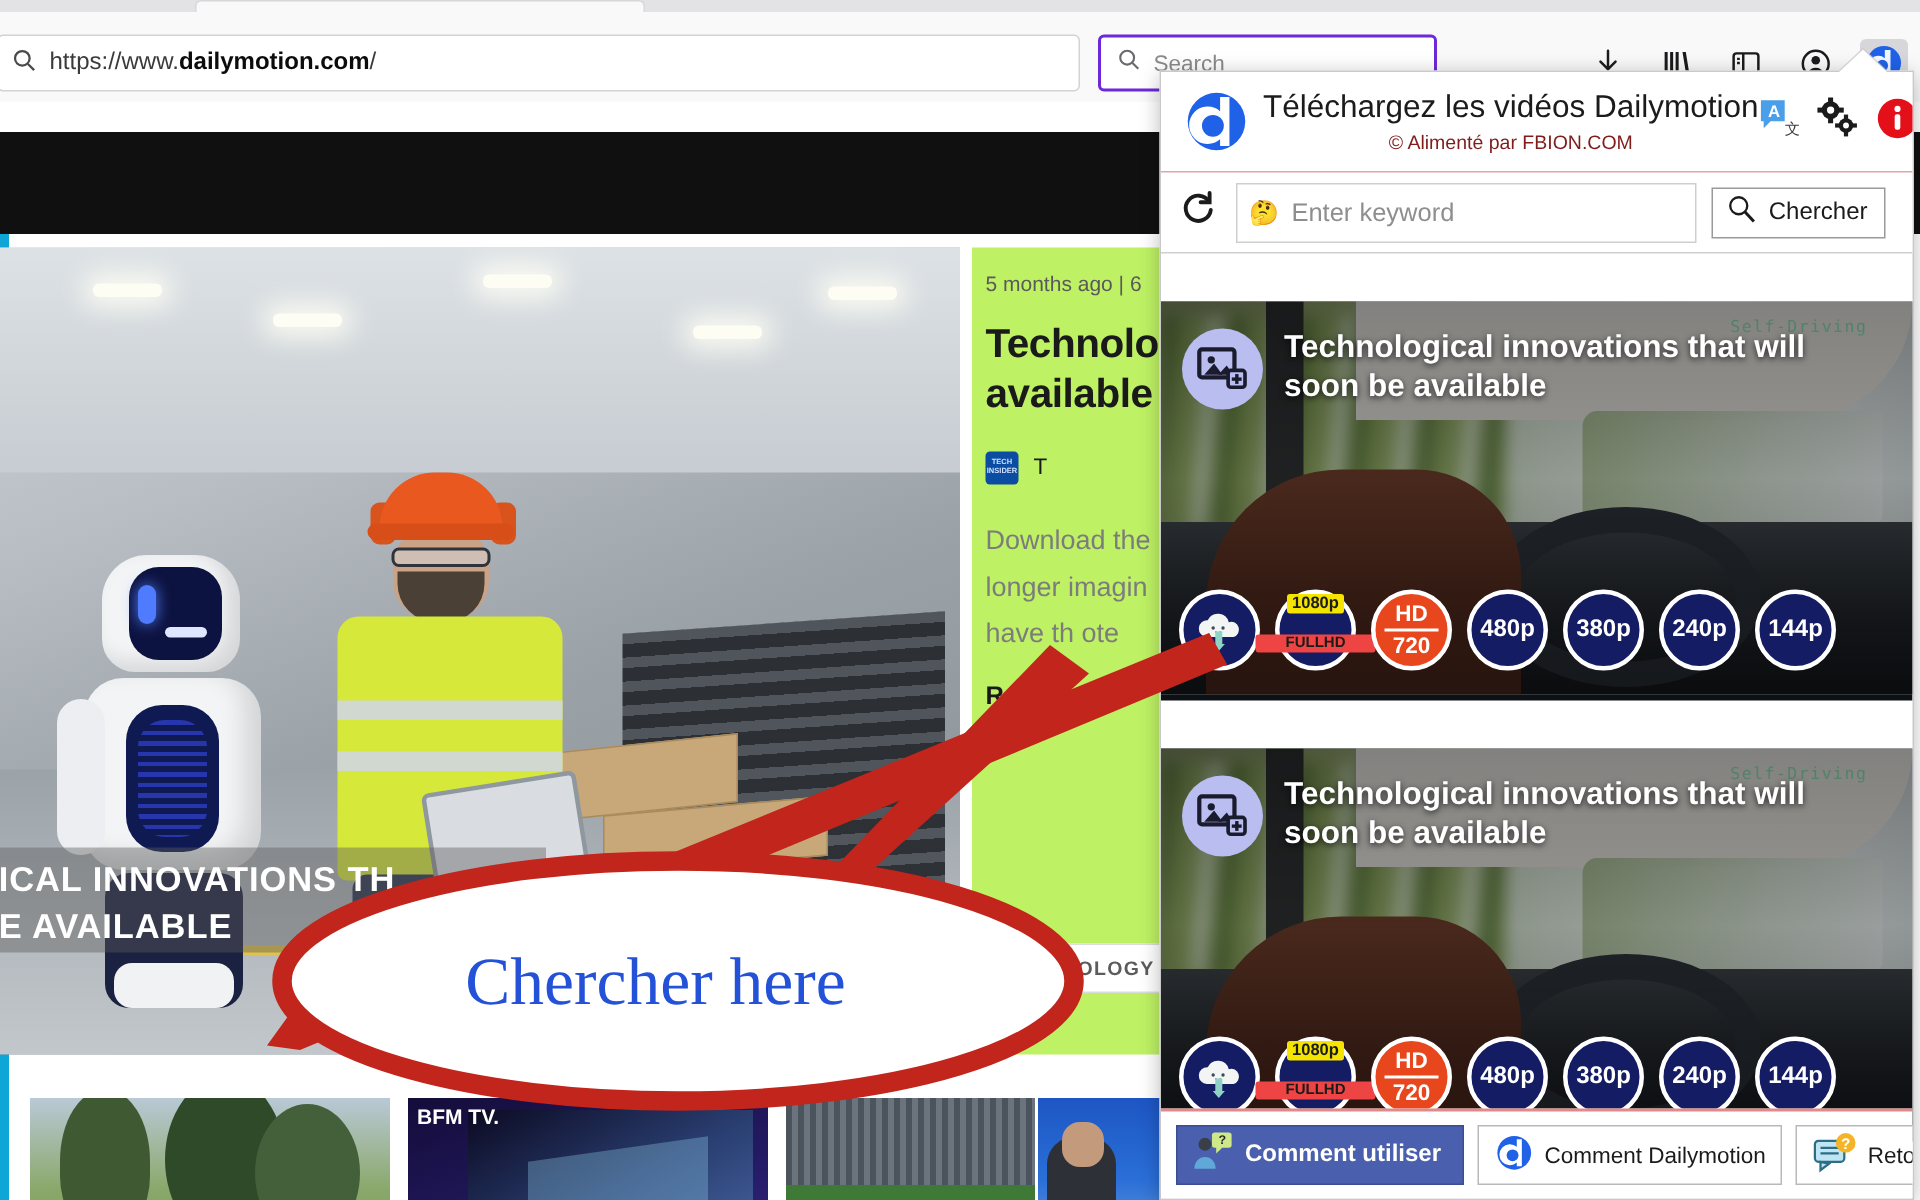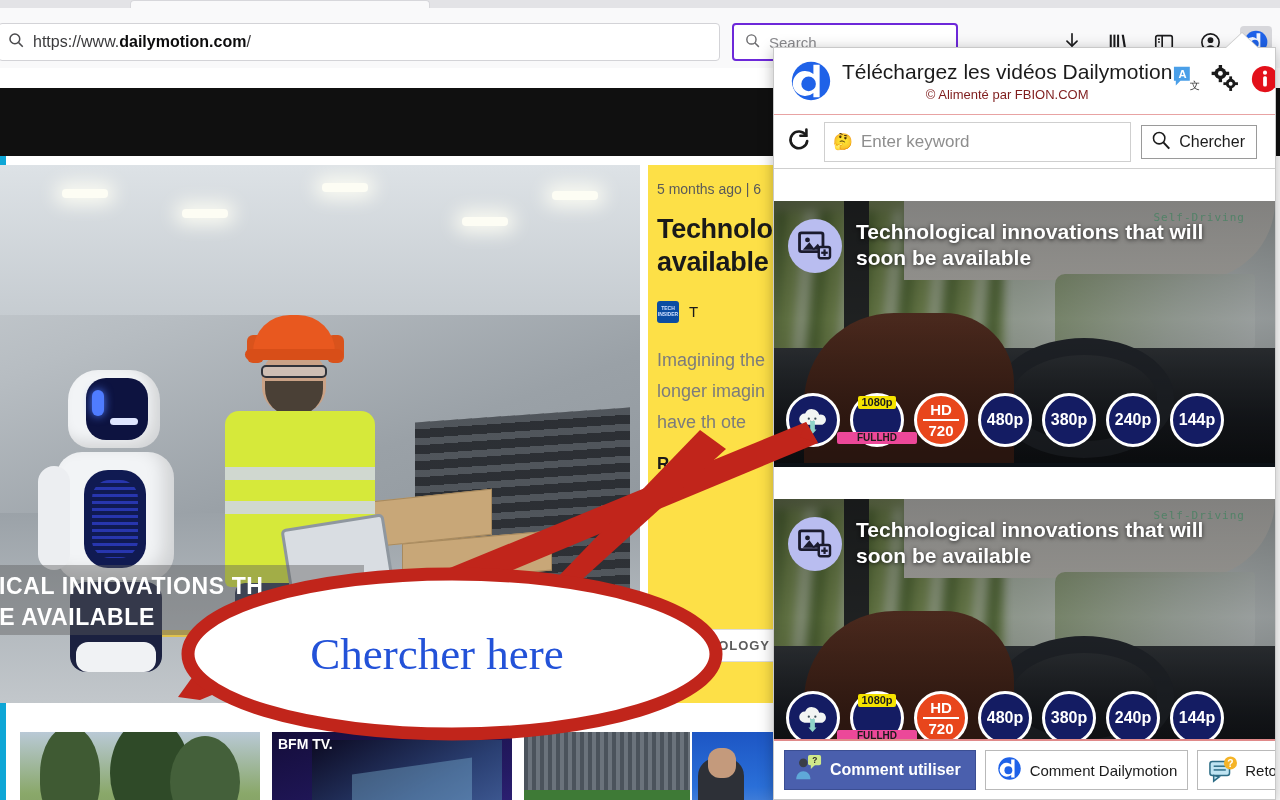--- a/index.html
+++ b/index.html
@@ -195,21 +195,21 @@
   .vp-caption .line{
     color:#fff; font-weight:800; font-size:23px; letter-spacing:.6px;
     font-family:"Liberation Sans", sans-serif; white-space:nowrap;
   }
   .vp-caption .l1{ position:absolute; left:-63px; top:8px; }
   .vp-caption .l2{ position:absolute; left:-10px; top:39px; }
 
   
   #article{
     position:absolute; left:648px; top:97px; width:180px; height:538px;
-    background:#fde047; padding:16px 10px 0 9px;
+    background:#bef264; padding:16px 10px 0 9px;
   }
   #article .meta{ font-size:14px; color:#5a5a5a; white-space:nowrap; }
   #article .headline{
     margin-top:16px; font-size:27px; font-weight:800; color:#1a1a1a;
     line-height:1.22; letter-spacing:-.3px;
   }
   #article .chan{ margin-top:22px; display:flex; align-items:center; gap:10px; }
   #article .chan .logo{
     width:22px; height:22px; background:#0b4da2; border-radius:3px;
     display:flex; align-items:center; justify-content:center;
@@ -345,28 +345,28 @@
   }
   .qbtn{
     width:54px; height:54px; border-radius:50%; background:#141c63;
     border:3px solid #ffffff; display:flex; align-items:center; justify-content:center;
     color:#fff; font-size:16px; font-weight:800;
   }
   .qbtn.dl{ background:#141c63; }
   .q1080{
     width:54px; height:54px; border-radius:50%; background:#141c63;
     border:3px solid #fff; display:flex; flex-direction:column;
-    align-items:center; justify-content:space-between; gap:14px;
+    align-items:center; justify-content:flex-start; gap:14px;
   }
   .q1080 .a{
     background:#f5e300; color:#1b1b1b; font-size:11px; font-weight:800;
     padding:0 3px; line-height:13px; border-radius:2px;
   }
   .q1080 .b{
-    background:#ec4899; color:#1b1b1b; font-size:10px; font-weight:800;
+    background:#ef4444; color:#1b1b1b; font-size:10px; font-weight:800;
     padding:0 20px; line-height:12px; border-radius:2px;
   }
   .q720{
     width:54px; height:54px; border-radius:50%;
     border:3px solid #fff; overflow:hidden; background:#e8461c;
     display:flex; flex-direction:column; align-items:center; justify-content:center;
   }
   .q720 .a{ color:#fff; font-size:15px; font-weight:800; line-height:17px; }
   .q720 .sep{ width:36px; height:2px; background:#fff; margin:1px 0; }
   .q720 .b{ color:#fff; font-size:15px; font-weight:800; line-height:17px; }
@@ -454,21 +454,21 @@
     <div class="meta">5 months ago  |  6</div>
     <div class="headline">
       <div>Technolog</div>
       <div>available</div>
     </div>
     <div class="chan">
       <div class="logo">TECH INSIDER</div>
       <div class="cname">T</div>
     </div>
     <div class="body">
-      <div>Imagining the</div>
+      <div>Download the</div>
       <div>longer imagin</div>
       <div>have th     ote</div>
     </div>
     <div class="readmore">Read more ›</div>
     <div class="tag">TECHNOLOGY</div>
   </div>
 
   <div id="thumbstrip">
     <div class="thumb" style="left:20px; width:240px; background:linear-gradient(180deg,#b9c9d6 0%,#8aa86a 45%,#6f8a52 100%);">
       <div style="position:absolute;left:20px;top:-6px;width:60px;height:96px;background:#3f5a33;border-radius:50% 50% 40% 40%;"></div>

